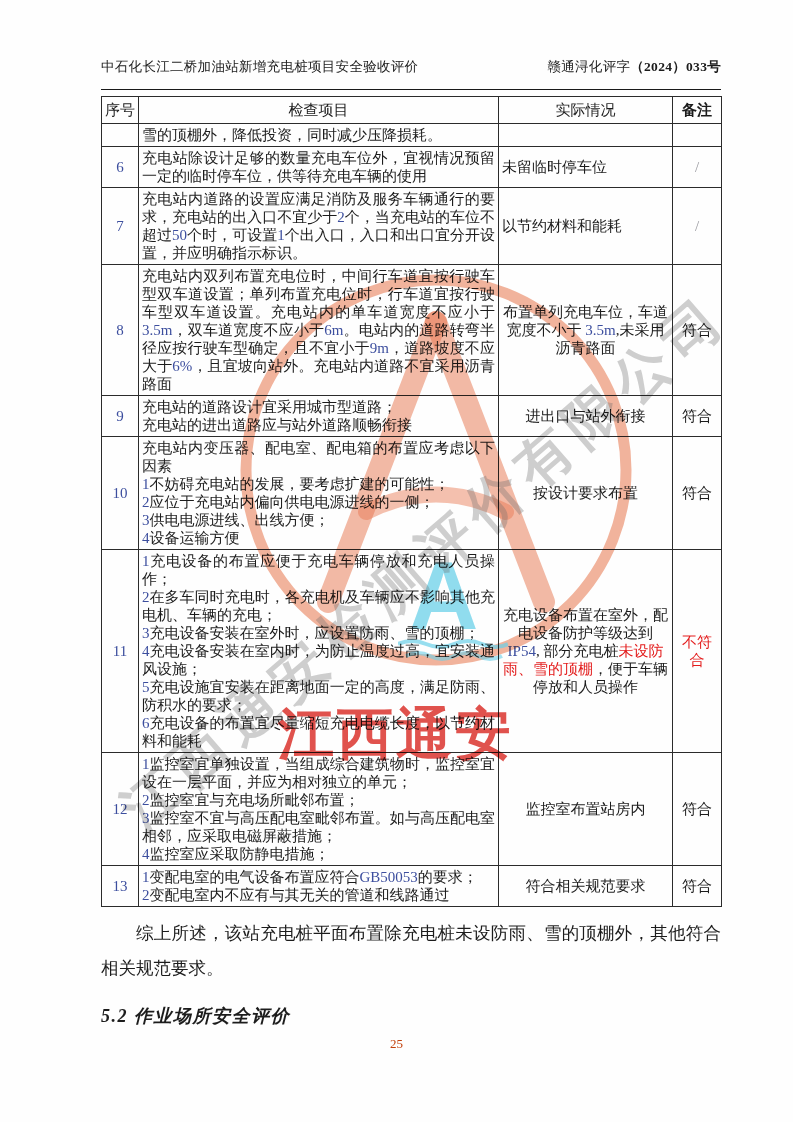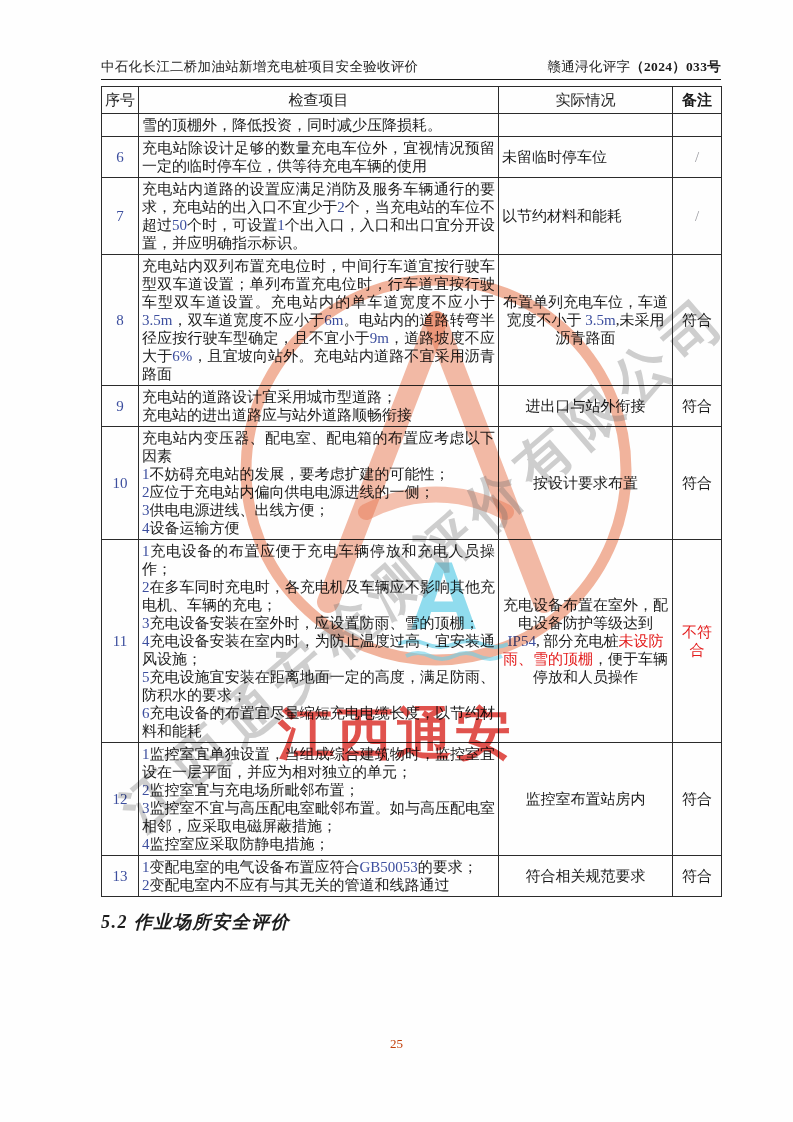--- a/index.html
+++ b/index.html
@@ -10,21 +10,21 @@
     margin:0 auto;
     overflow:hidden;
     font-family:"Liberation Serif","DejaVu Serif",serif;
     color:#1c1c1c;
   }
   .content{position:absolute;left:101px;top:58px;width:620px;}
   
   .doc-header{
     display:flex;justify-content:space-between;align-items:flex-end;
     font-size:13.5px;letter-spacing:.3px;
-    padding-bottom:3px;border-bottom:1.6px solid #1a1a1a;
+    padding-bottom:13px;border-bottom:1.6px solid #1a1a1a;
   }
   .doc-header .bold{font-weight:bold;}
   
   table.insp{
     border-collapse:collapse;table-layout:fixed;
     width:620px;margin-top:6px;
     font-size:15px;line-height:18px;
   }
   table.insp col.c-no{width:37px;}
   table.insp col.c-item{width:360px;}
@@ -182,20 +182,21 @@
           <tr>
             <td class="no"><span class="lat">13</span></td>
             <td class="item"><span class="lat">1</span>变配电室的电气设备布置应符合<span class="lat">GB50053</span>的要求；
 <span class="lat">2</span>变配电室内不应有与其无关的管道和线路通过</td>
             <td class="act">符合相关规范要求</td>
             <td class="rem">符合</td>
           </tr>
         </tbody>
     </table>
 
+    <p class="summary">综上所述，该站充电桩平面布置除充电桩未设防雨、雪的顶棚外，其他符合相关规范要求。</p>
 
     <div class="sec-head">5.2 作业场所安全评价</div>
 
 
   </div>
 
   <div class="page-num">25</div>
 
   <div class="wm">
     <svg class="wm-stamp" width="420" height="420" viewBox="0 0 420 420">

